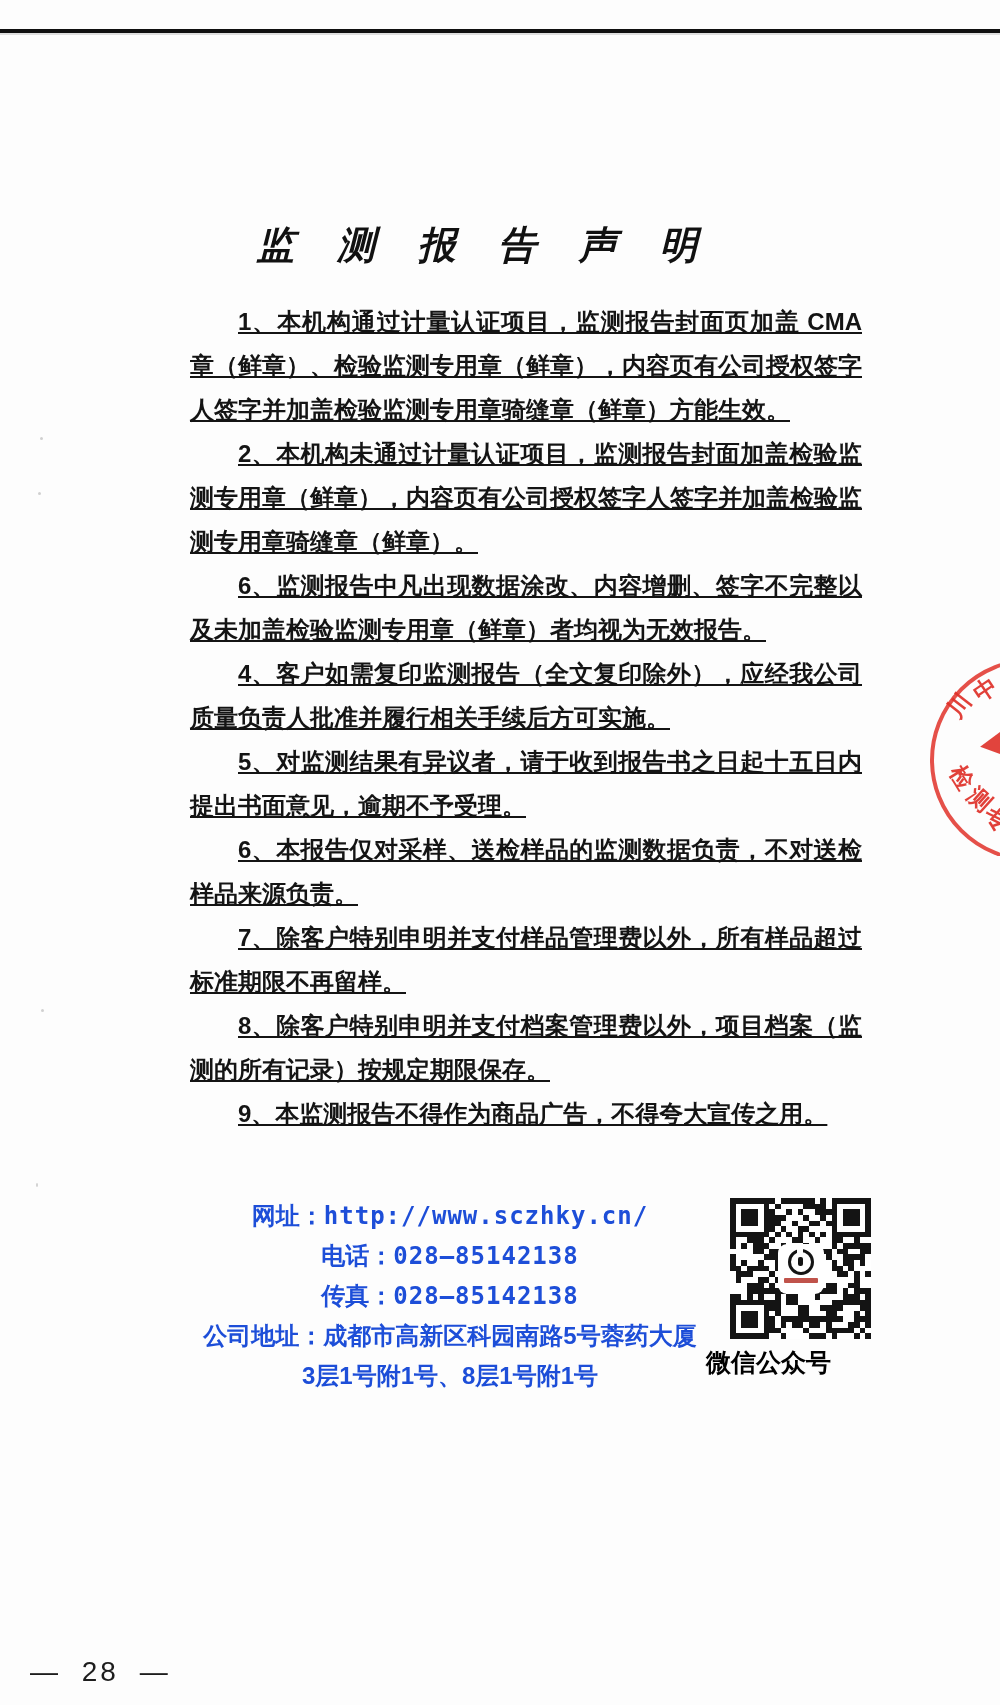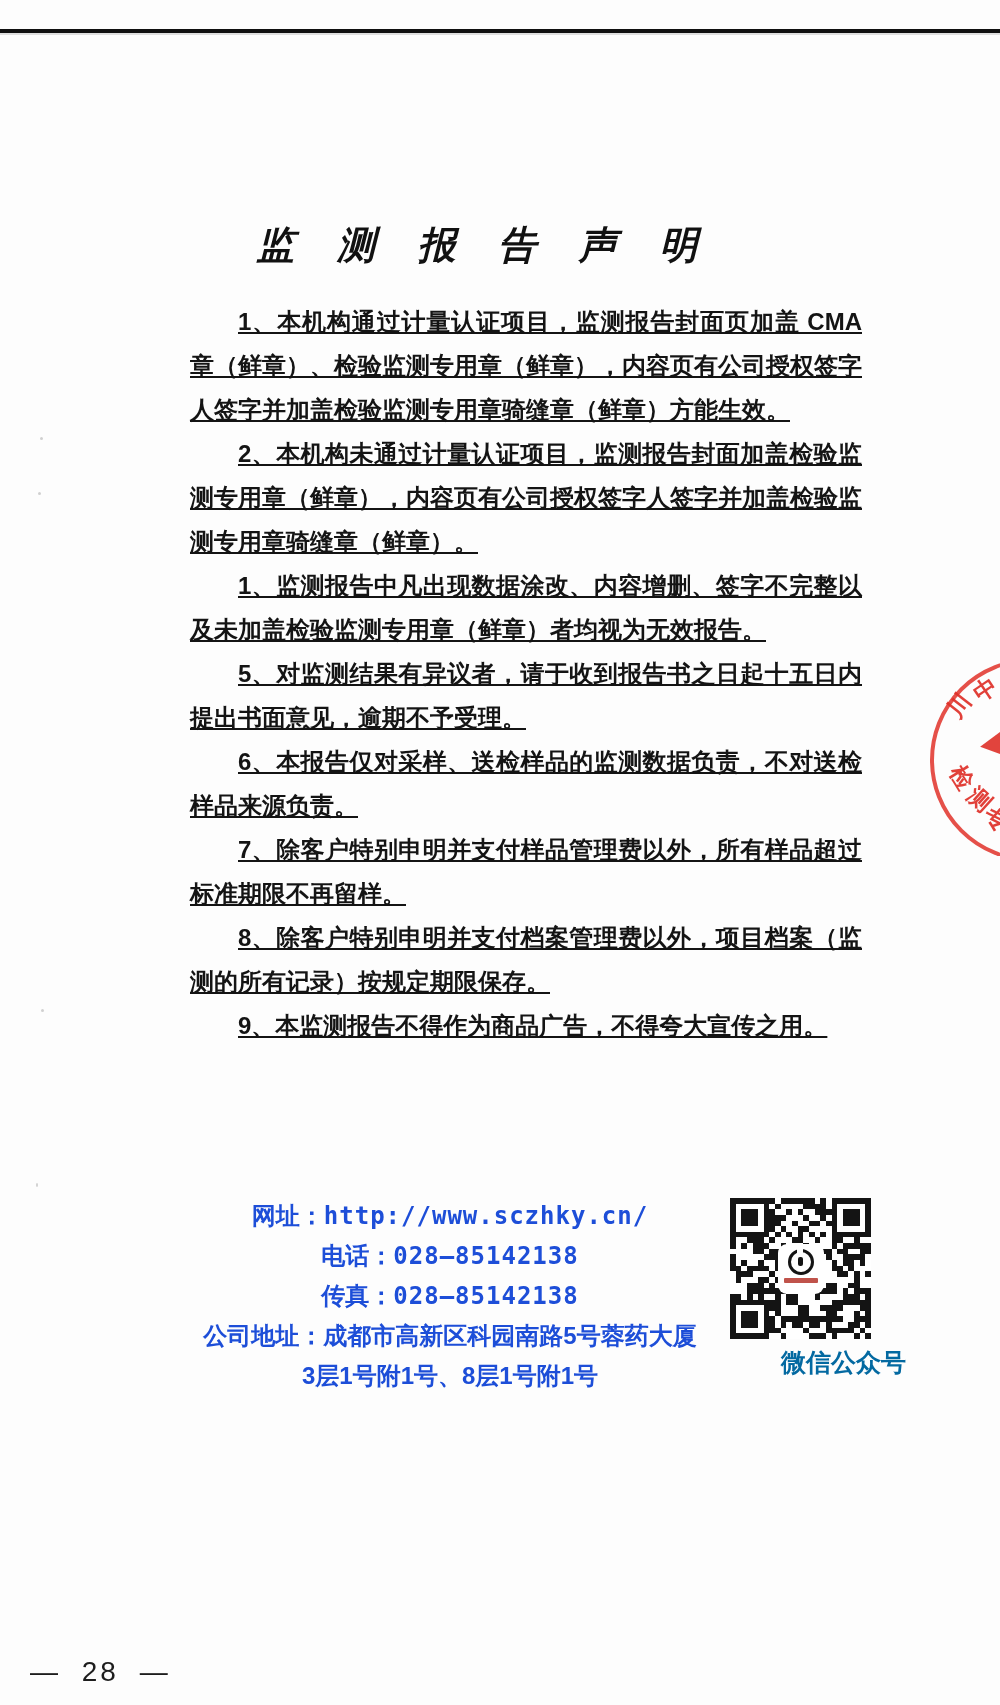--- a/index.html
+++ b/index.html
@@ -43,22 +43,22 @@
     margin:3px auto 0;position:relative;
   }
   .swirl:after{
     content:"";position:absolute;left:6px;top:-3px;width:6px;height:6px;background:#fff;
   }
   .swirl:before{
     content:"";position:absolute;left:7px;top:5px;width:5px;height:9px;background:#141414;border-radius:2px;
   }
   .micro-text{height:5px;margin:3px 4px 0;background:#b5352c;opacity:.85;border-radius:1px;}
   .qr-label{
-    position:absolute;left:706px;top:1346px;width:200px;text-align:right;
-    font-size:25px;font-weight:bold;color:#0369a1;
+    position:absolute;left:706px;top:1346px;width:200px;text-align:left;
+    font-size:25px;font-weight:bold;color:#000000;
   }
   .stamp-clip{
     position:absolute;left:922px;top:648px;width:78px;height:208px;overflow:hidden;
   }
   .stamp-ring{
     position:absolute;left:8px;top:10px;width:196px;height:196px;border-radius:50%;
     border:4px solid rgba(225,56,48,.88);
   }
   .stamp-char{
     position:absolute;color:rgba(222,48,40,.92);font-weight:bold;font-size:23px;line-height:1;
@@ -89,21 +89,22 @@
 
 <div class="page">
 
   <div class="top-rule"></div>
 
   <h1 class="title">监 测 报 告 声 明</h1>
 
   <div class="body-text">
     <p>1、本机构通过计量认证项目，监测报告封面页加盖 CMA 章（鲜章）、检验监测专用章（鲜章），内容页有公司授权签字人签字并加盖检验监测专用章骑缝章（鲜章）方能生效。</p>
     <p>2、本机构未通过计量认证项目，监测报告封面加盖检验监测专用章（鲜章），内容页有公司授权签字人签字并加盖检验监测专用章骑缝章（鲜章）。</p>
-    <p>1、监测报告中凡出现数据涂改、内容增删、签字不完整以及未加盖检验监测专用章（鲜章）者均视为无效报告。</p>
+    <p>6、监测报告中凡出现数据涂改、内容增删、签字不完整以及未加盖检验监测专用章（鲜章）者均视为无效报告。</p>
+    <p>4、客户如需复印监测报告（全文复印除外），应经我公司质量负责人批准并履行相关手续后方可实施。</p>
     <p>5、对监测结果有异议者，请于收到报告书之日起十五日内提出书面意见，逾期不予受理。</p>
     <p>6、本报告仅对采样、送检样品的监测数据负责，不对送检样品来源负责。</p>
     <p>7、除客户特别申明并支付样品管理费以外，所有样品超过标准期限不再留样。</p>
     <p>8、除客户特别申明并支付档案管理费以外，项目档案（监测的所有记录）按规定期限保存。</p>
     <p>9、本监测报告不得作为商品广告，不得夸大宣传之用。</p>
   </div>
 
   <div class="contact">
     <div class="line">
       <span class="lab">网址：</span><span class="val mono">http://www.sczhky.cn/</span>

